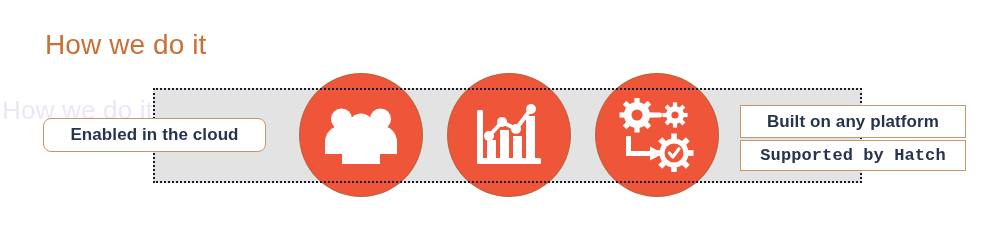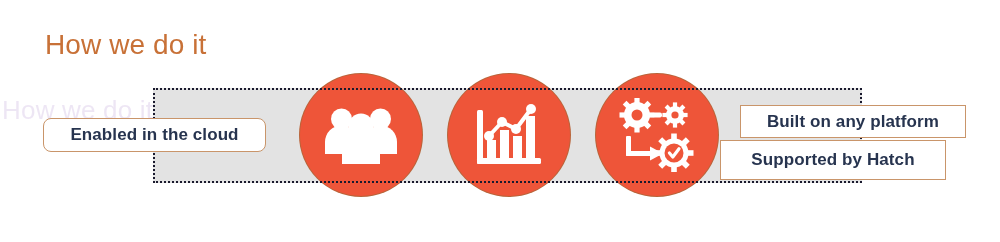--- a/index.html
+++ b/index.html
@@ -95,21 +95,21 @@
     font-size: 17px;
     font-weight: 700;
     display: flex;
     align-items: center;
     justify-content: center;
     white-space: nowrap;
     letter-spacing: 0.1px;
   }
   #callout-cloud     { left: 43px;  top: 118px; width: 223px; height: 34px; border-radius: 8px; }
   #callout-platform  { left: 740px; top: 105px; width: 226px; height: 33px; }
-  #callout-hatch     { left: 720px; top: 140px; width: 226px; height: 40px; }
+  #callout-hatch     { left: 740px; top: 140px; width: 226px; height: 31px; font-family: Liberation Mono, monospace; }
 </style>
 </head>
 <body>
 
 <div id="slide-title">How we do it</div>
 
 <div id="title-ghost">How we do it</div>
 
 <div id="banner-band"></div>
 

